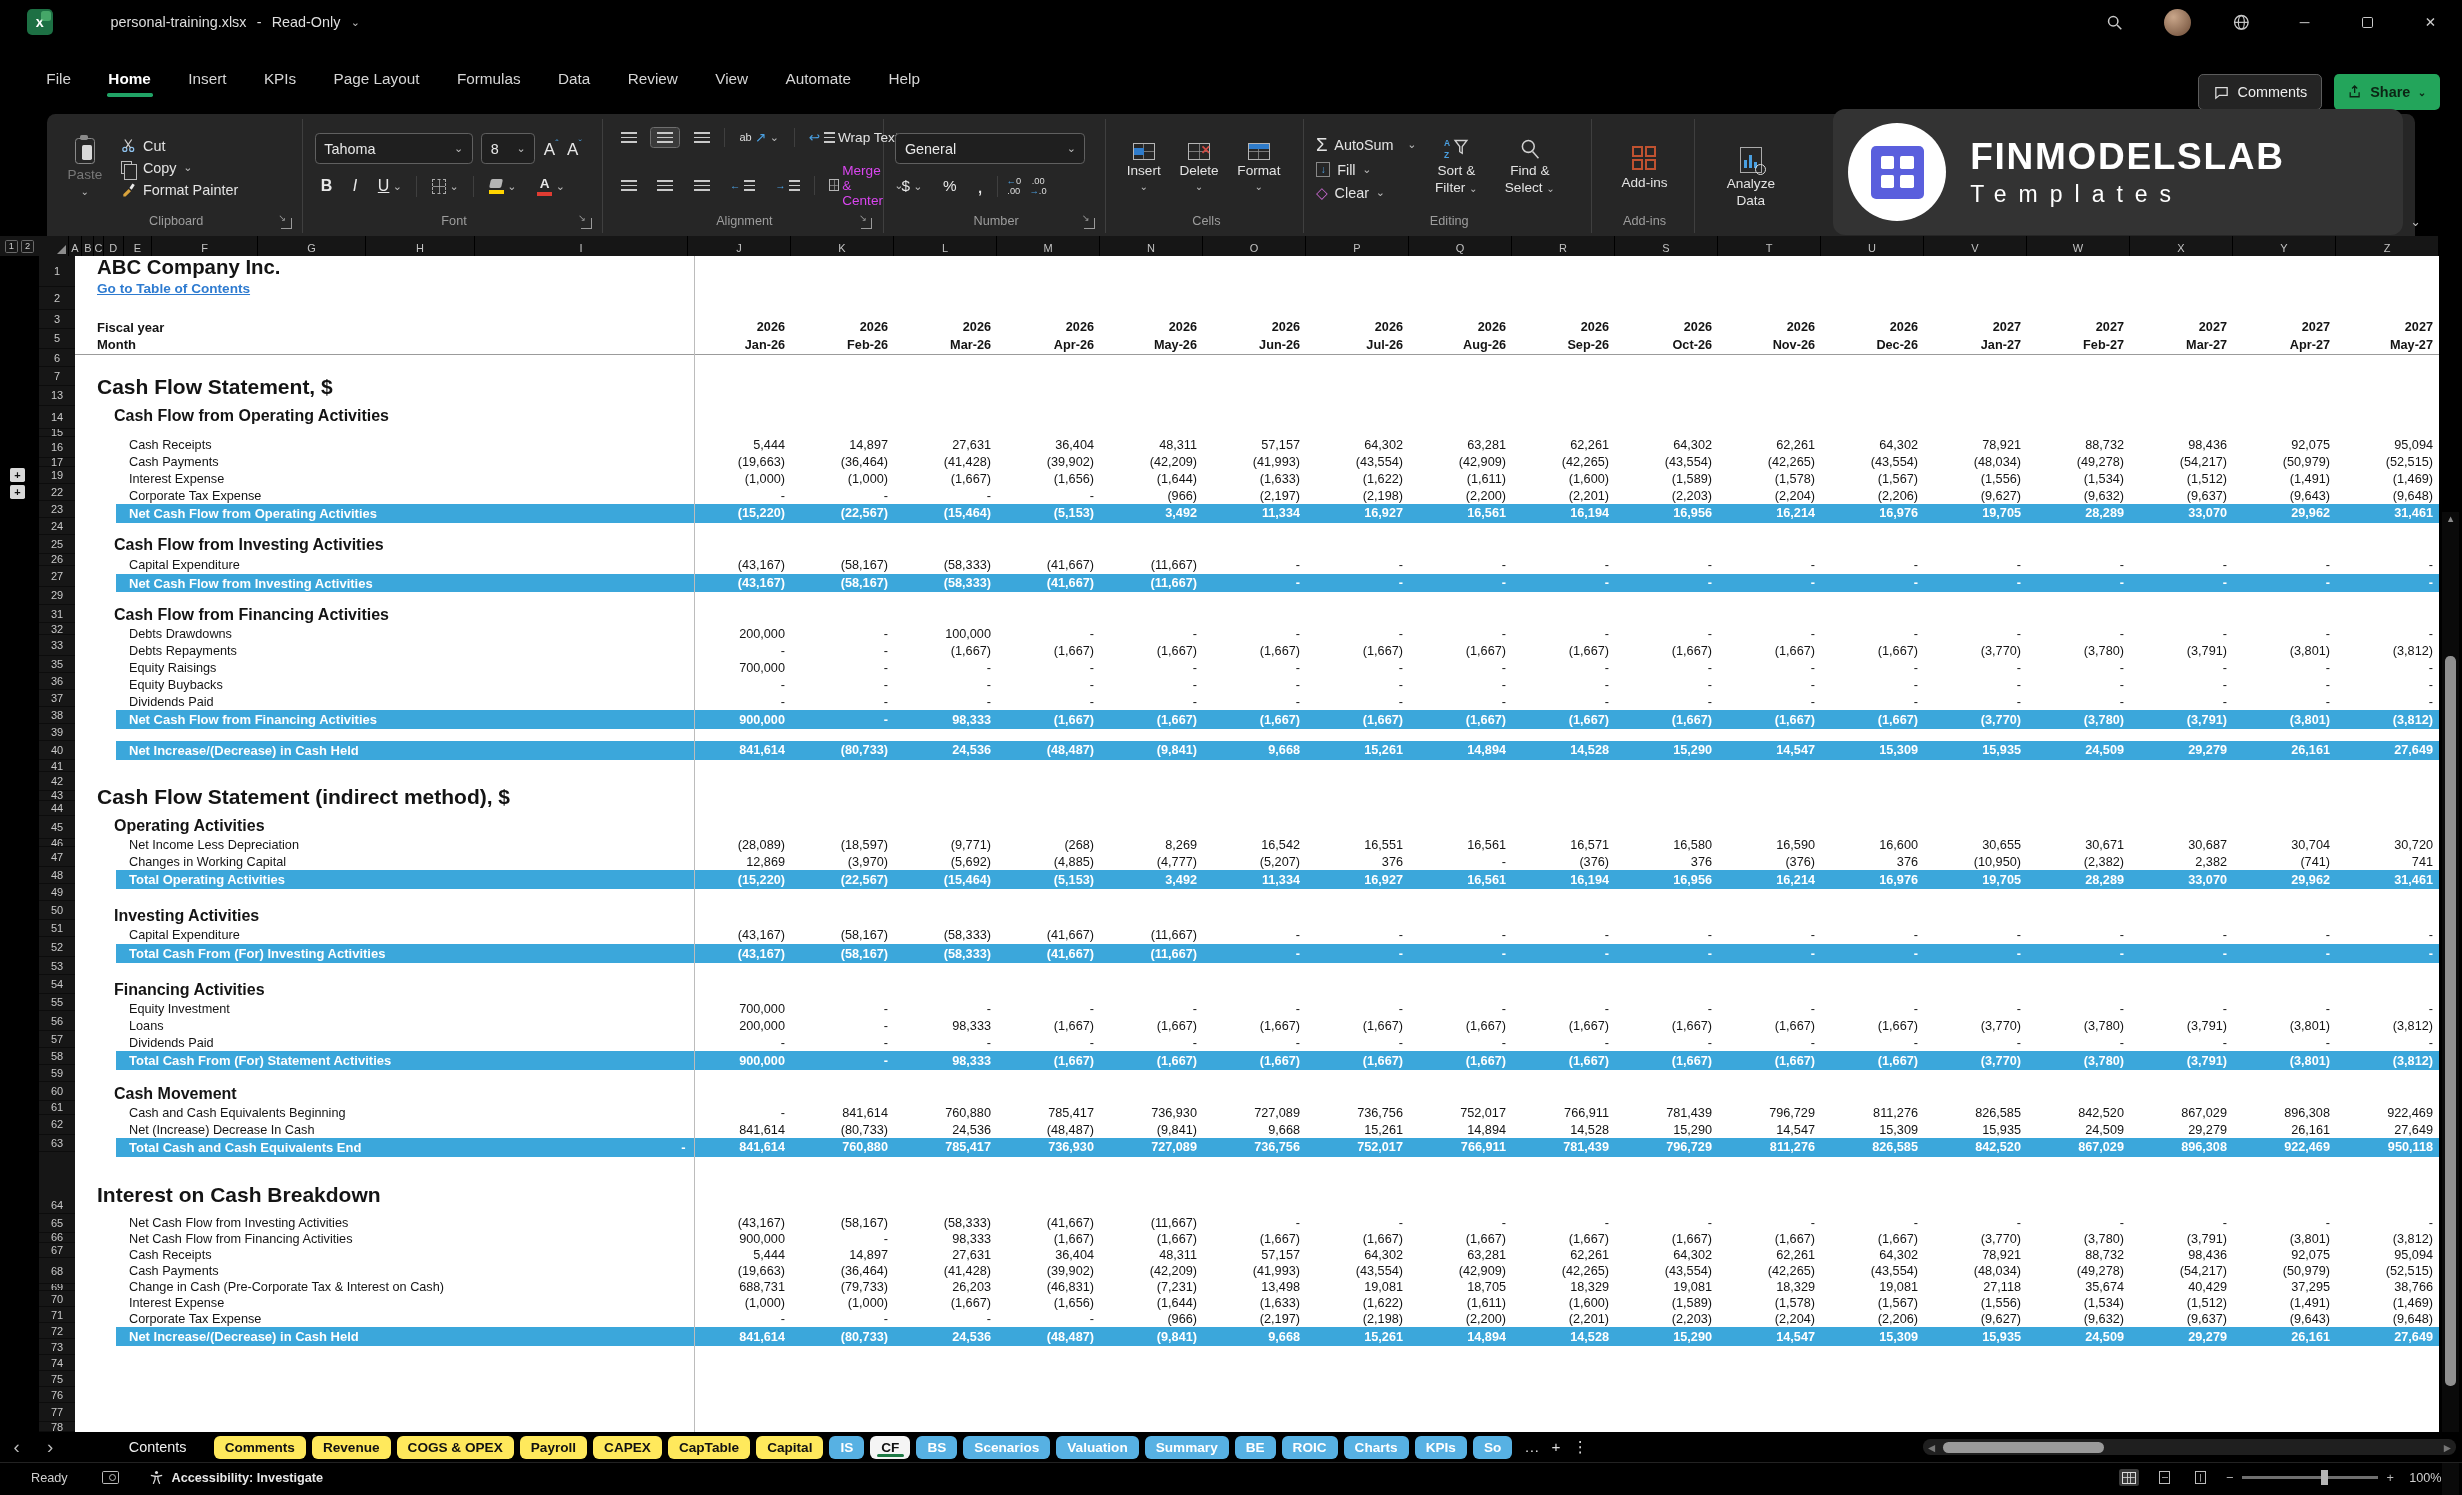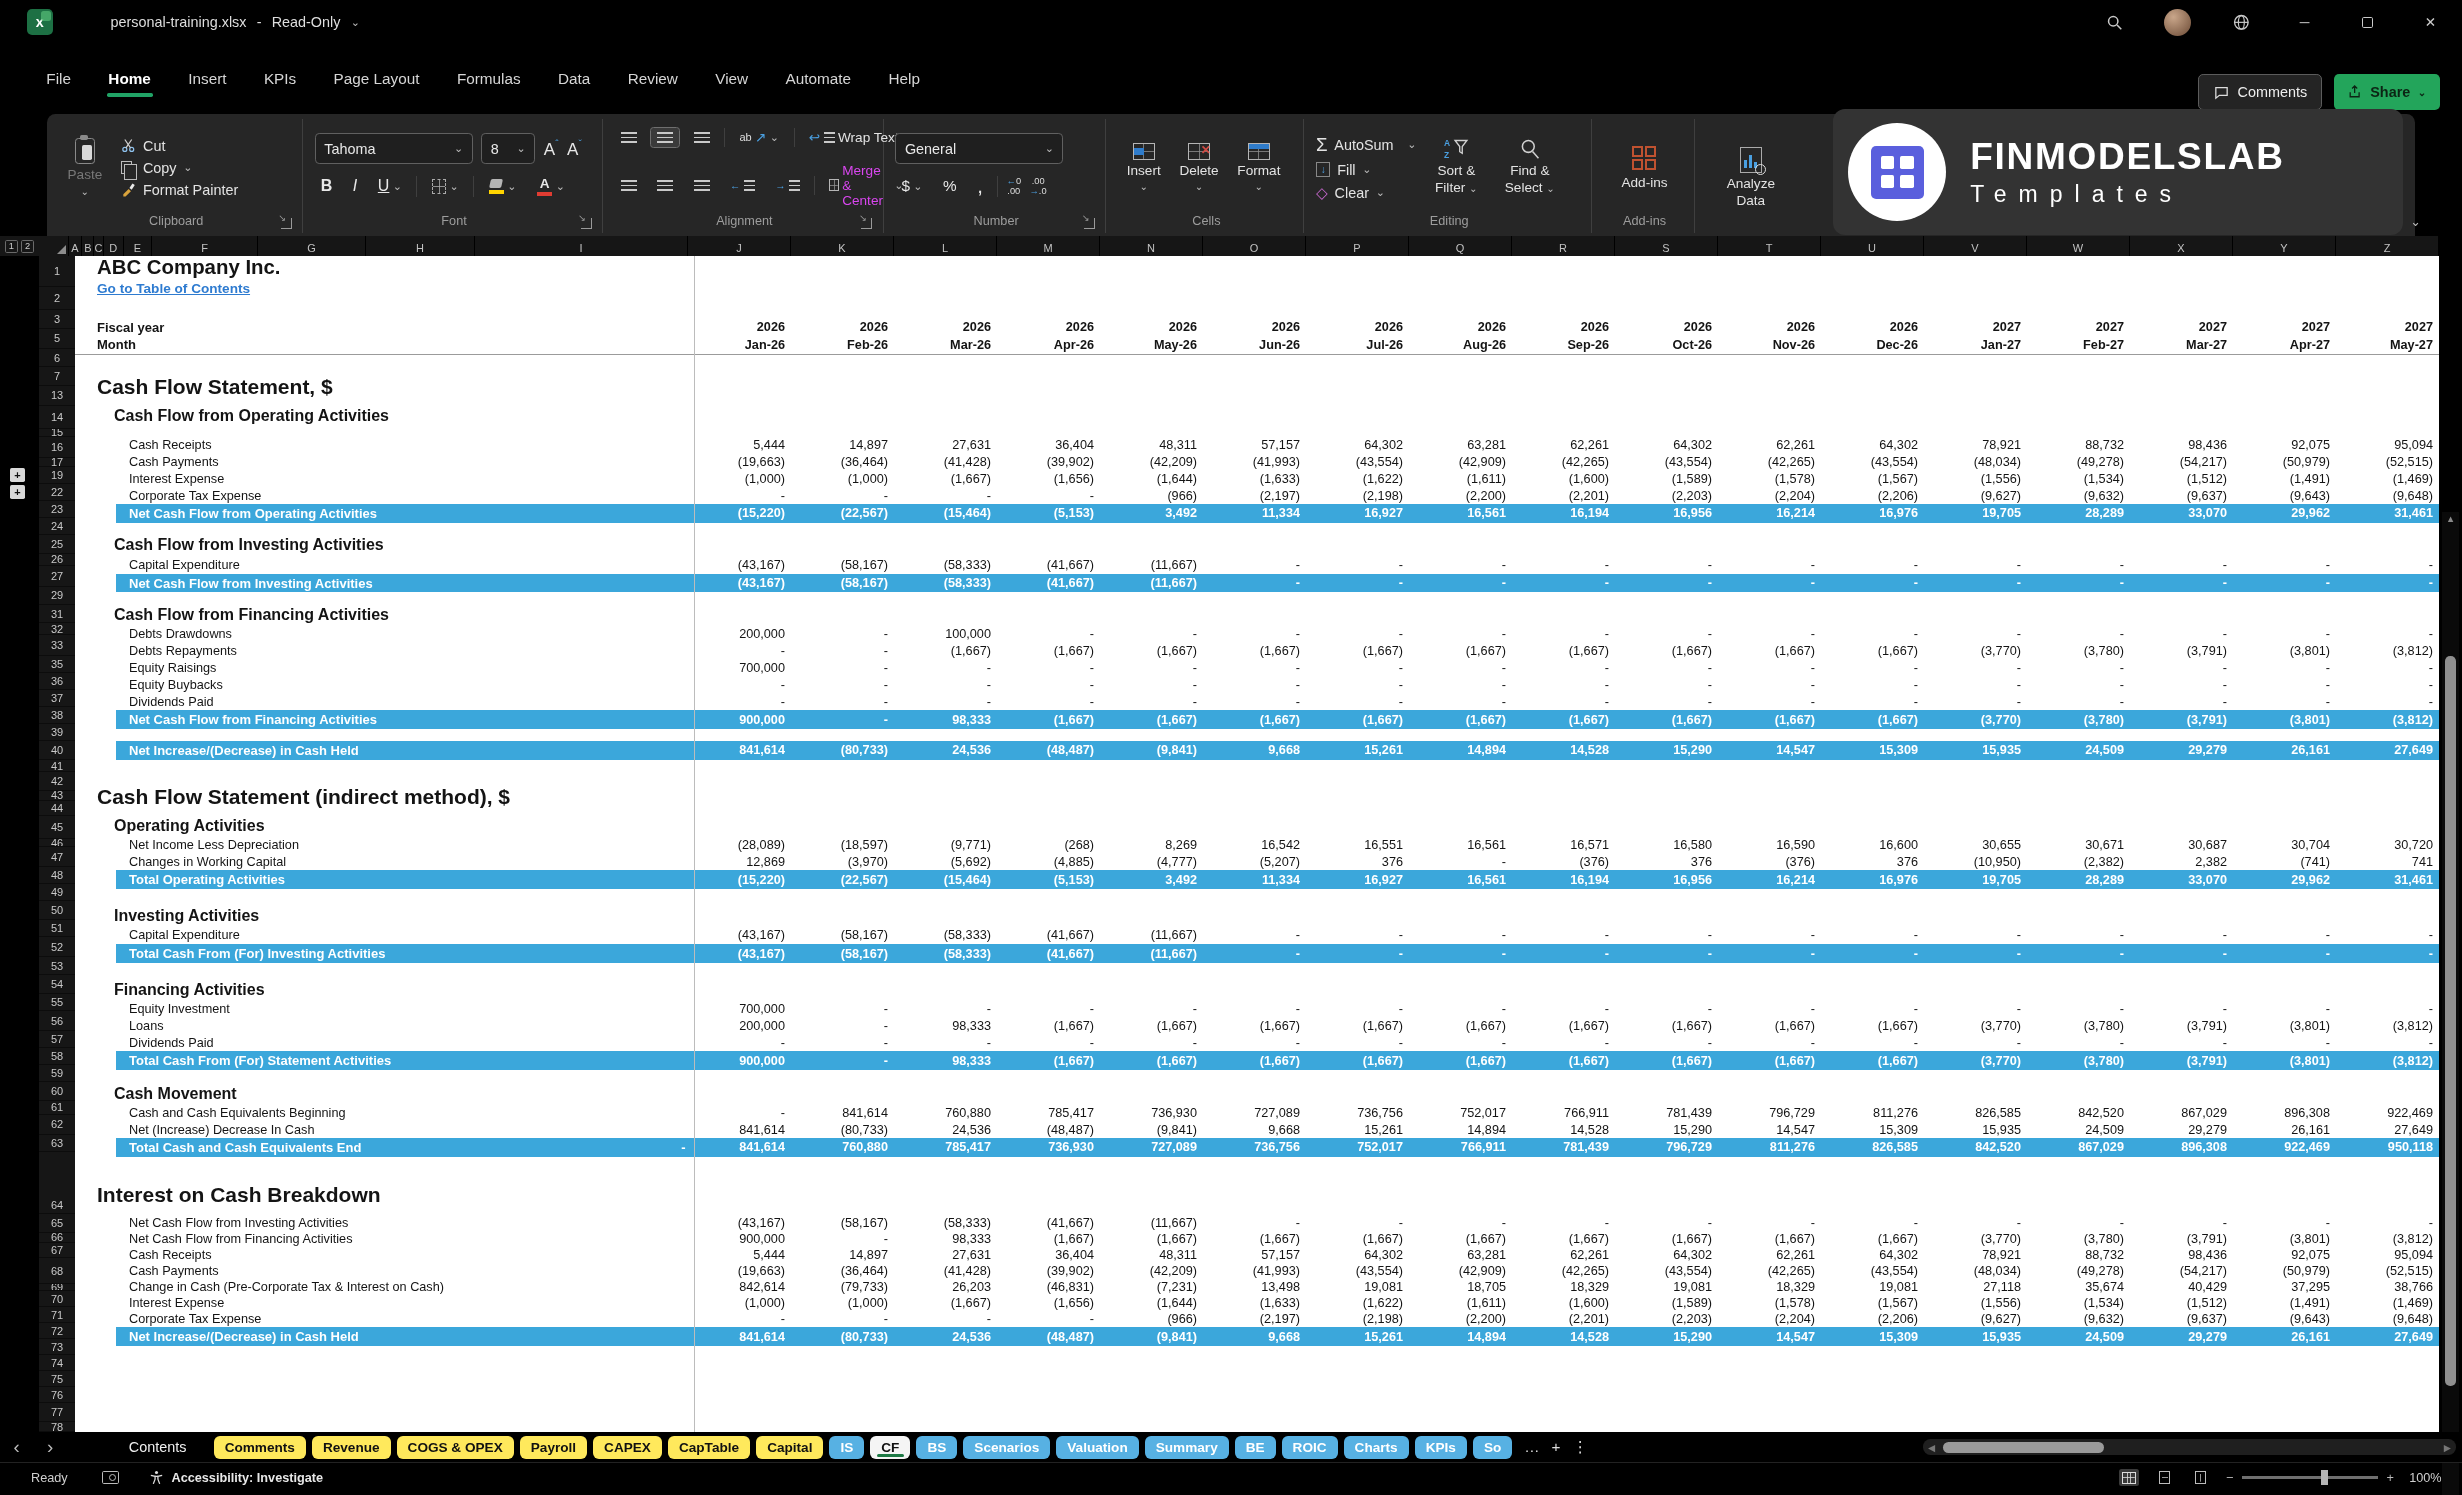--- a/index.html
+++ b/index.html
@@ -370,21 +370,21 @@
         </div>
       </div>
       <div class="glabel"><span>Alignment</span><span class="lnch"></span></div>
     </div>
     <div class="vsep"></div>
 
     <div class="rgroup" style="width:222px">
       <div class="rbody">
         <div class="fcol">
           <div class="fontrow">
-            <div class="fbox" style="width:168px">
+            <div class="fbox" style="width:190px">
                 <span>General</span>
                 <span class="chev">⌄</span>
               </div>
           </div>
           <div class="fontrow">
             <span class="tbtn">$<span class="chev">⌄</span></span>
             <span class="tbtn">%</span>
             <span class="tbtn" style="font-size:20.4px">,</span>
             <span class="vsep" style="height:20.4px"></span>
             <span class="numi"><span class="bl">←</span>0<br>.00</span>
@@ -1341,21 +1341,21 @@
             <div class="cell">(42,265)</div>
             <div class="cell">(43,554)</div>
             <div class="cell">(48,034)</div>
             <div class="cell">(49,278)</div>
             <div class="cell">(54,217)</div>
             <div class="cell">(50,979)</div>
             <div class="cell">(52,515)</div>
           </div>
           <div class="rrow r-item" style="height: 16px;">
             <div class="lblcell">Change in Cash (Pre-Corporate Tax &amp; Interest on Cash)</div>
-            <div class="cell">842,614</div>
+            <div class="cell">688,731</div>
             <div class="cell">(79,733)</div>
             <div class="cell">26,203</div>
             <div class="cell">(46,831)</div>
             <div class="cell">(7,231)</div>
             <div class="cell">13,498</div>
             <div class="cell">19,081</div>
             <div class="cell">18,705</div>
             <div class="cell">18,329</div>
             <div class="cell">19,081</div>
             <div class="cell">18,329</div>

